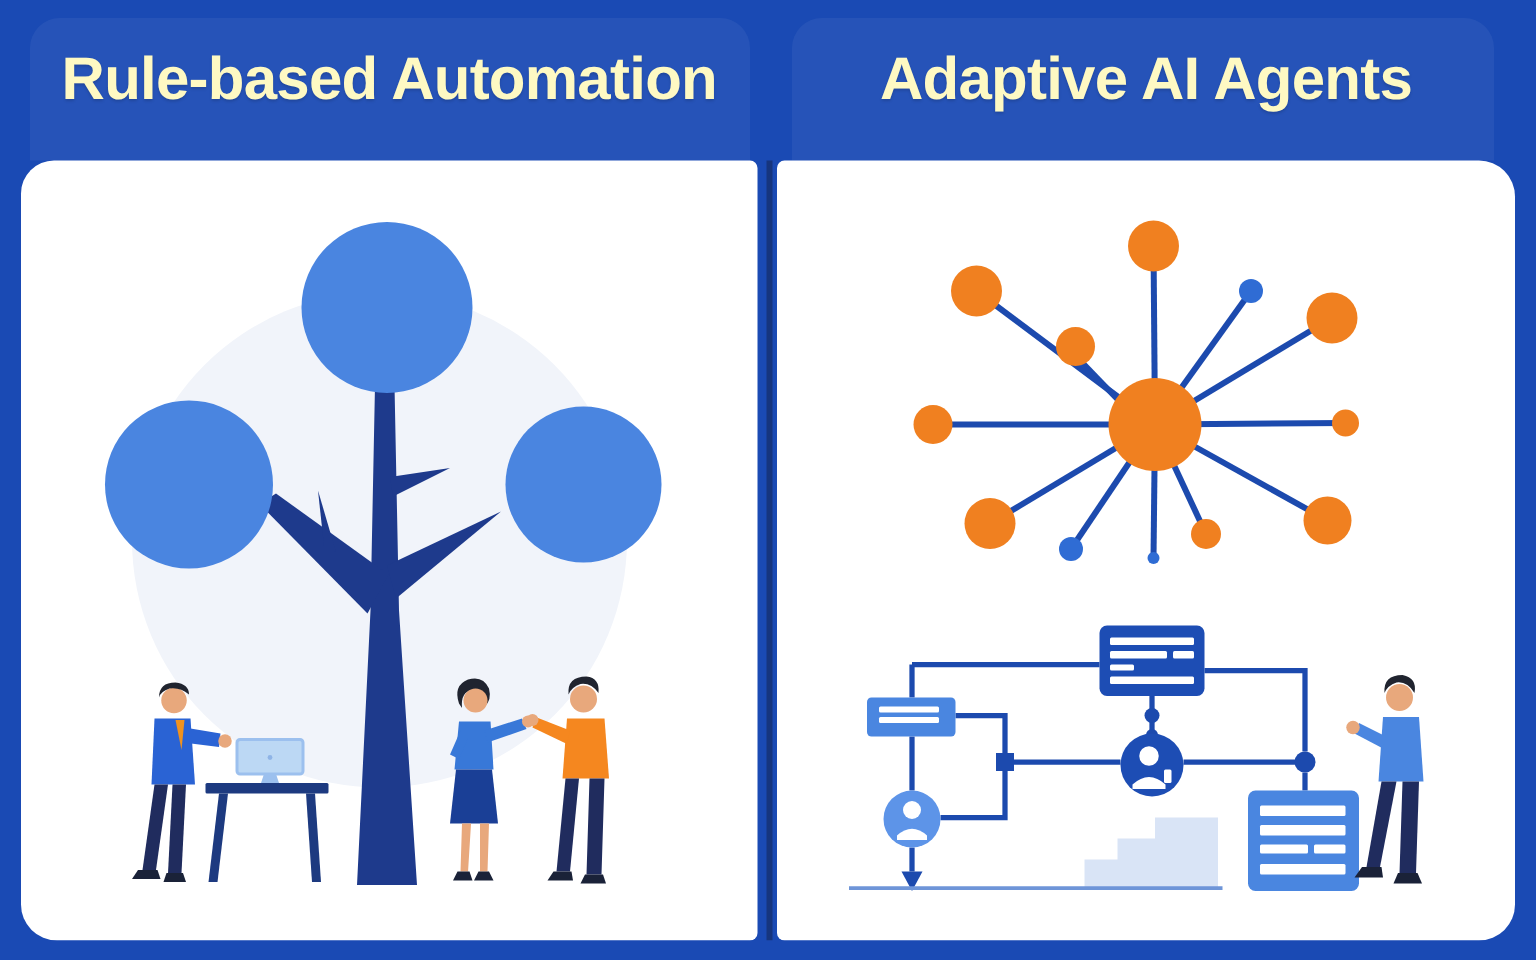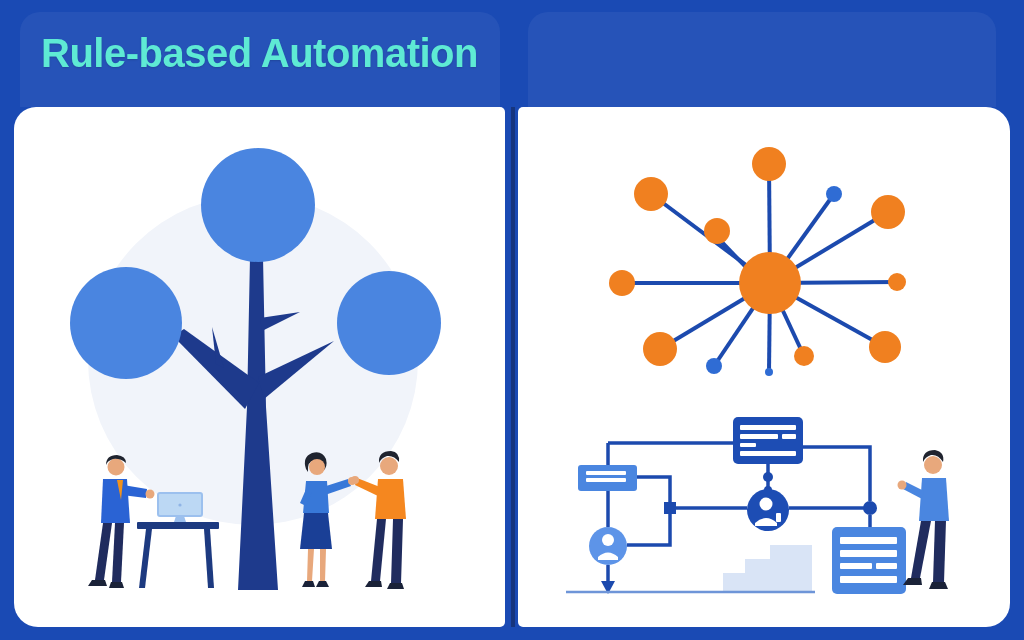--- a/index.html
+++ b/index.html
@@ -10,21 +10,21 @@
   }
   .header{position:absolute;top:0;left:0;width:1024px;height:107px;}
   .header-highlight{
     position:absolute;top:12px;height:95px;
     background:rgba(255,255,255,0.055);border-radius:20px 20px 0 0;
   }
   .header-highlight.hl-left{left:20px;width:480px;}
   .header-highlight.hl-right{left:528px;width:468px;}
   .header-title{
     position:absolute;top:0;height:107px;display:flex;align-items:center;justify-content:center;
-    color:#5eead4;font-weight:bold;font-size:40px;letter-spacing:-0.5px;
+    color:#fef9c3;font-weight:bold;font-size:40px;letter-spacing:-0.5px;
     text-shadow:0 1px 2px rgba(0,0,0,0.15);
   }
   .title-left{left:14px;width:491px;}
   .title-right{left:518px;width:492px;}
   .panel{
     position:absolute;top:107px;height:520px;background:#ffffff;
   }
   .panel-left{left:14px;width:491px;border-radius:22px 5px 5px 24px;}
   .panel-right{left:518px;width:492px;border-radius:5px 24px 24px 5px;}
   .divider{
@@ -67,20 +67,21 @@
 </style>
 </head>
 <body>
 
 <div class="canvas">
 
   <div class="header">
     <div class="header-highlight hl-left"></div>
     <div class="header-highlight hl-right"></div>
     <div class="header-title title-left">Rule-based Automation</div>
+    <div class="header-title title-right">Adaptive AI Agents</div>
   </div>
 
   <div class="panel panel-left">
     <svg width="491" height="520" viewBox="0 0 491 520">
 
       <circle class="f-bgcircle" cx="239" cy="253" r="165"></circle>
 
       <g>
 
         <path class="f-trunk" d="M236,150 L249,150 L252,300 L264,483 L224,483 L233,300 Z"></path>

